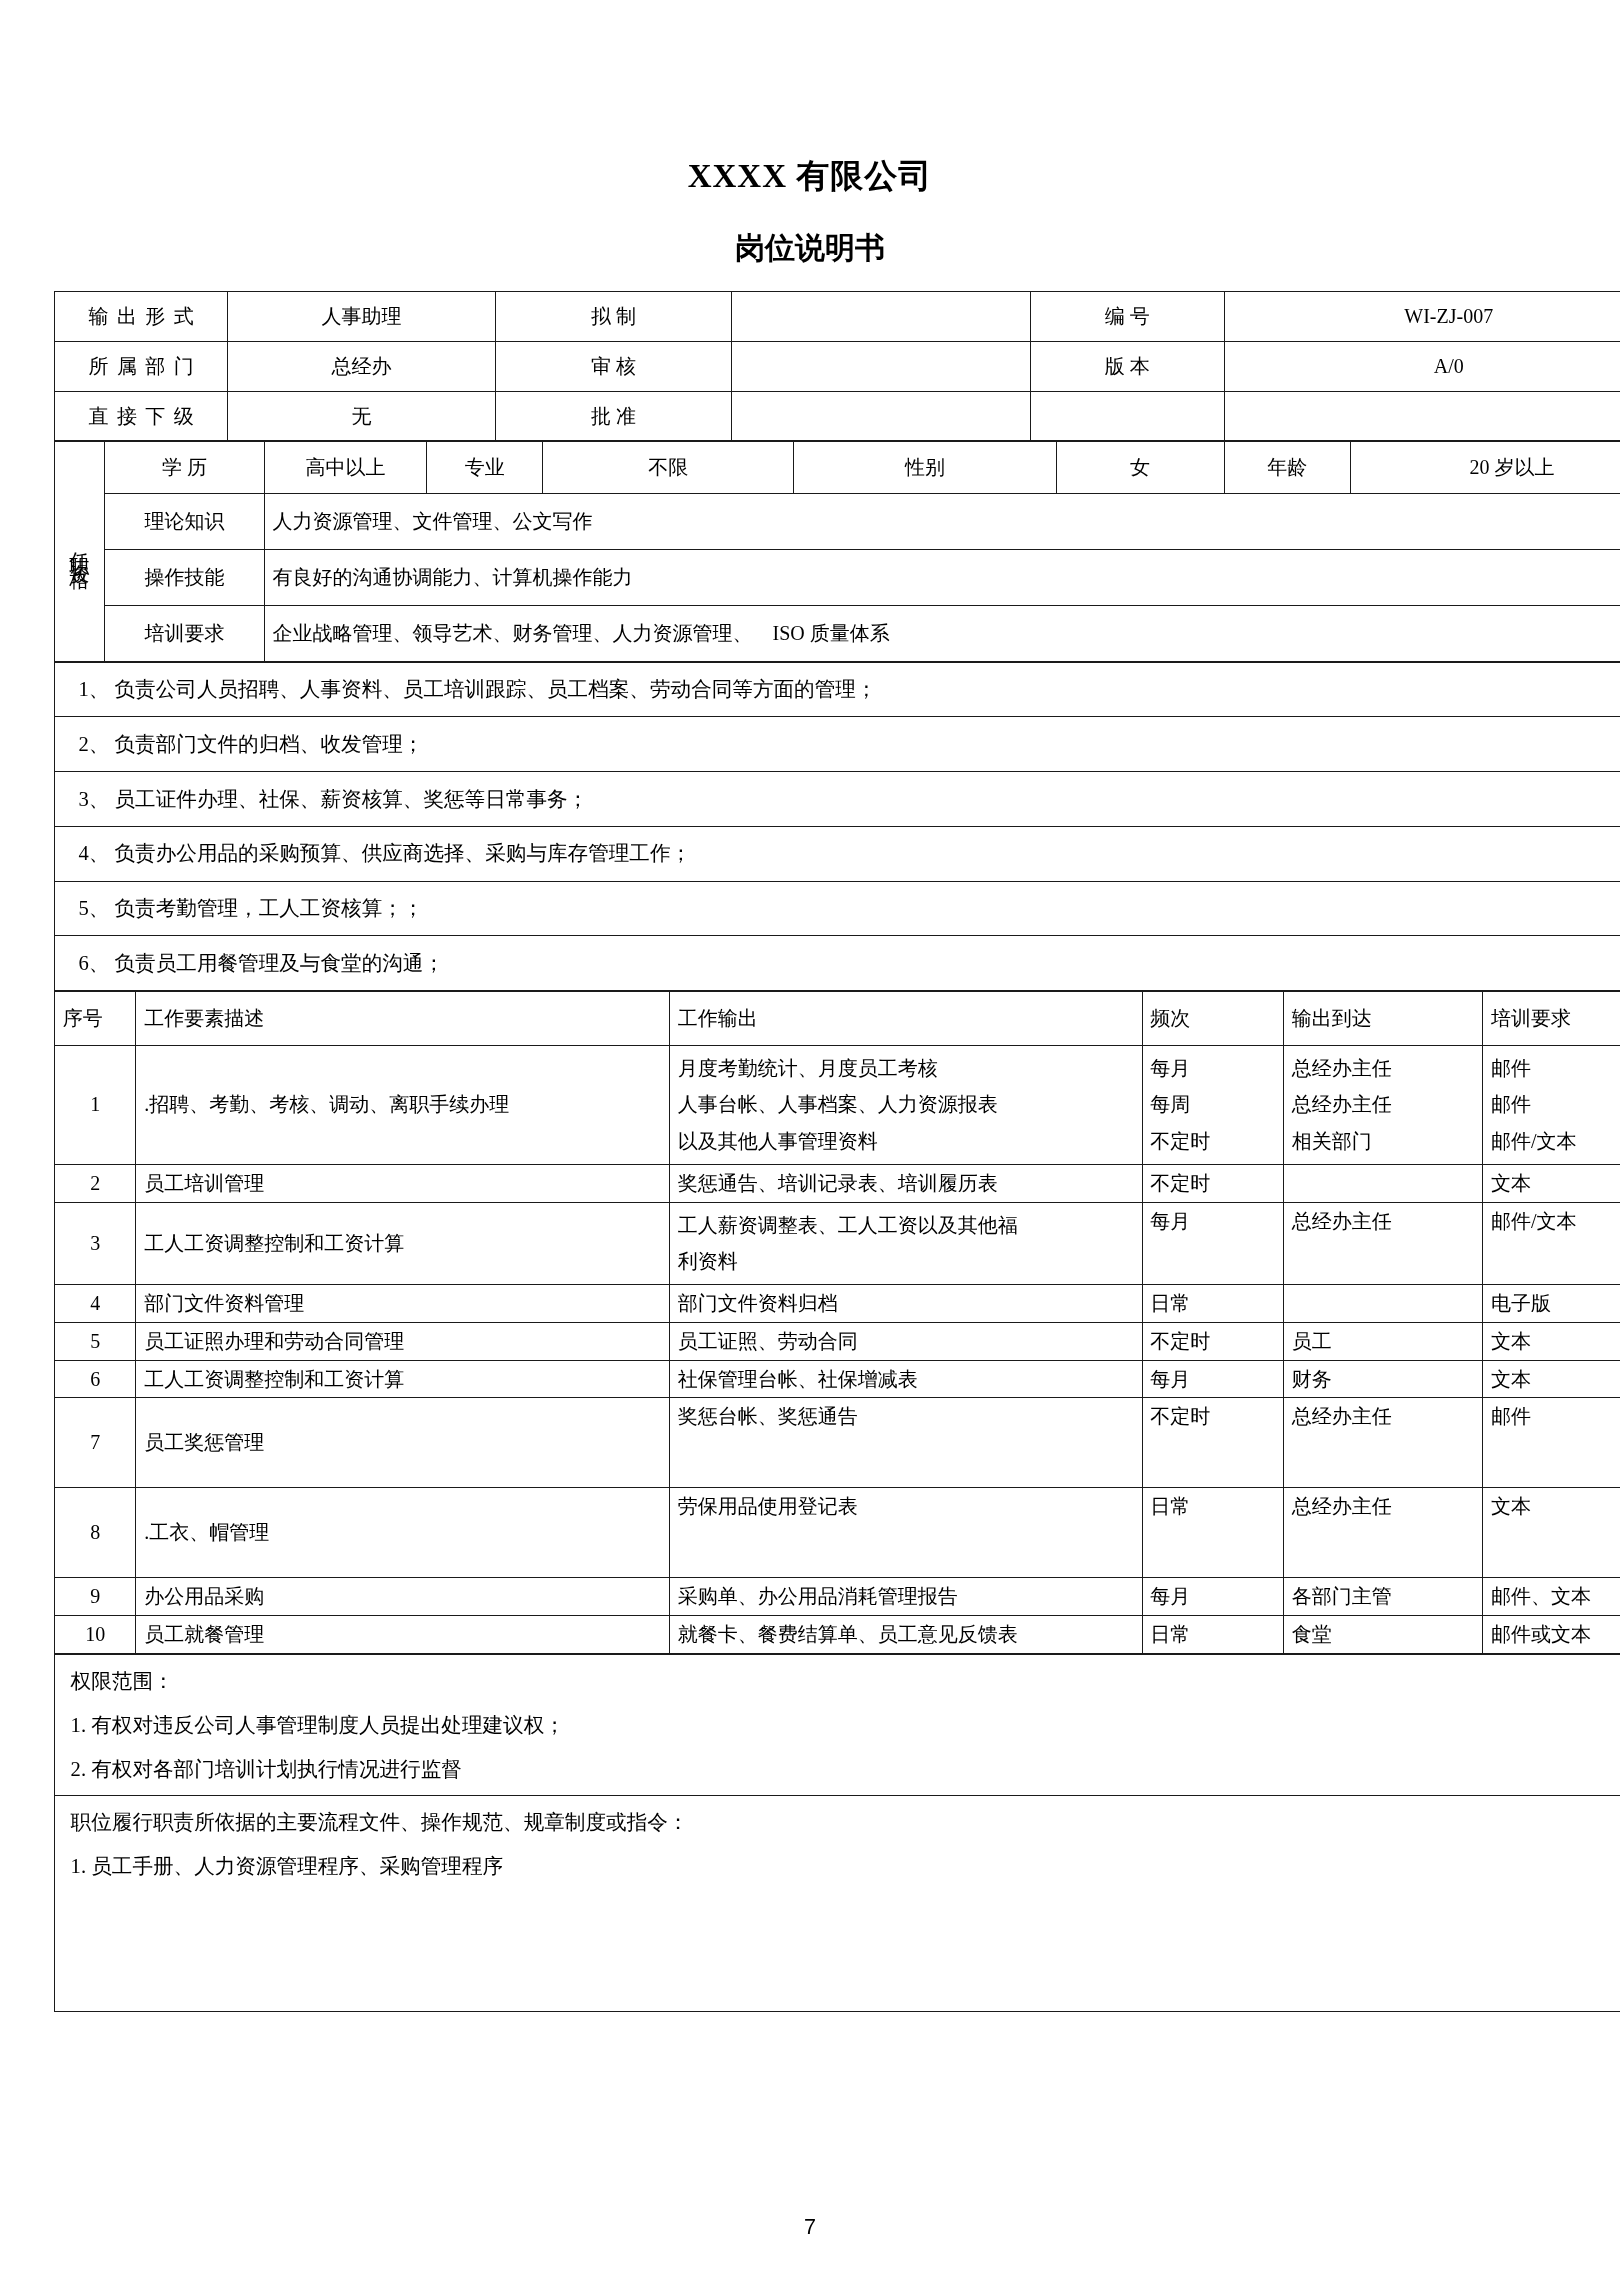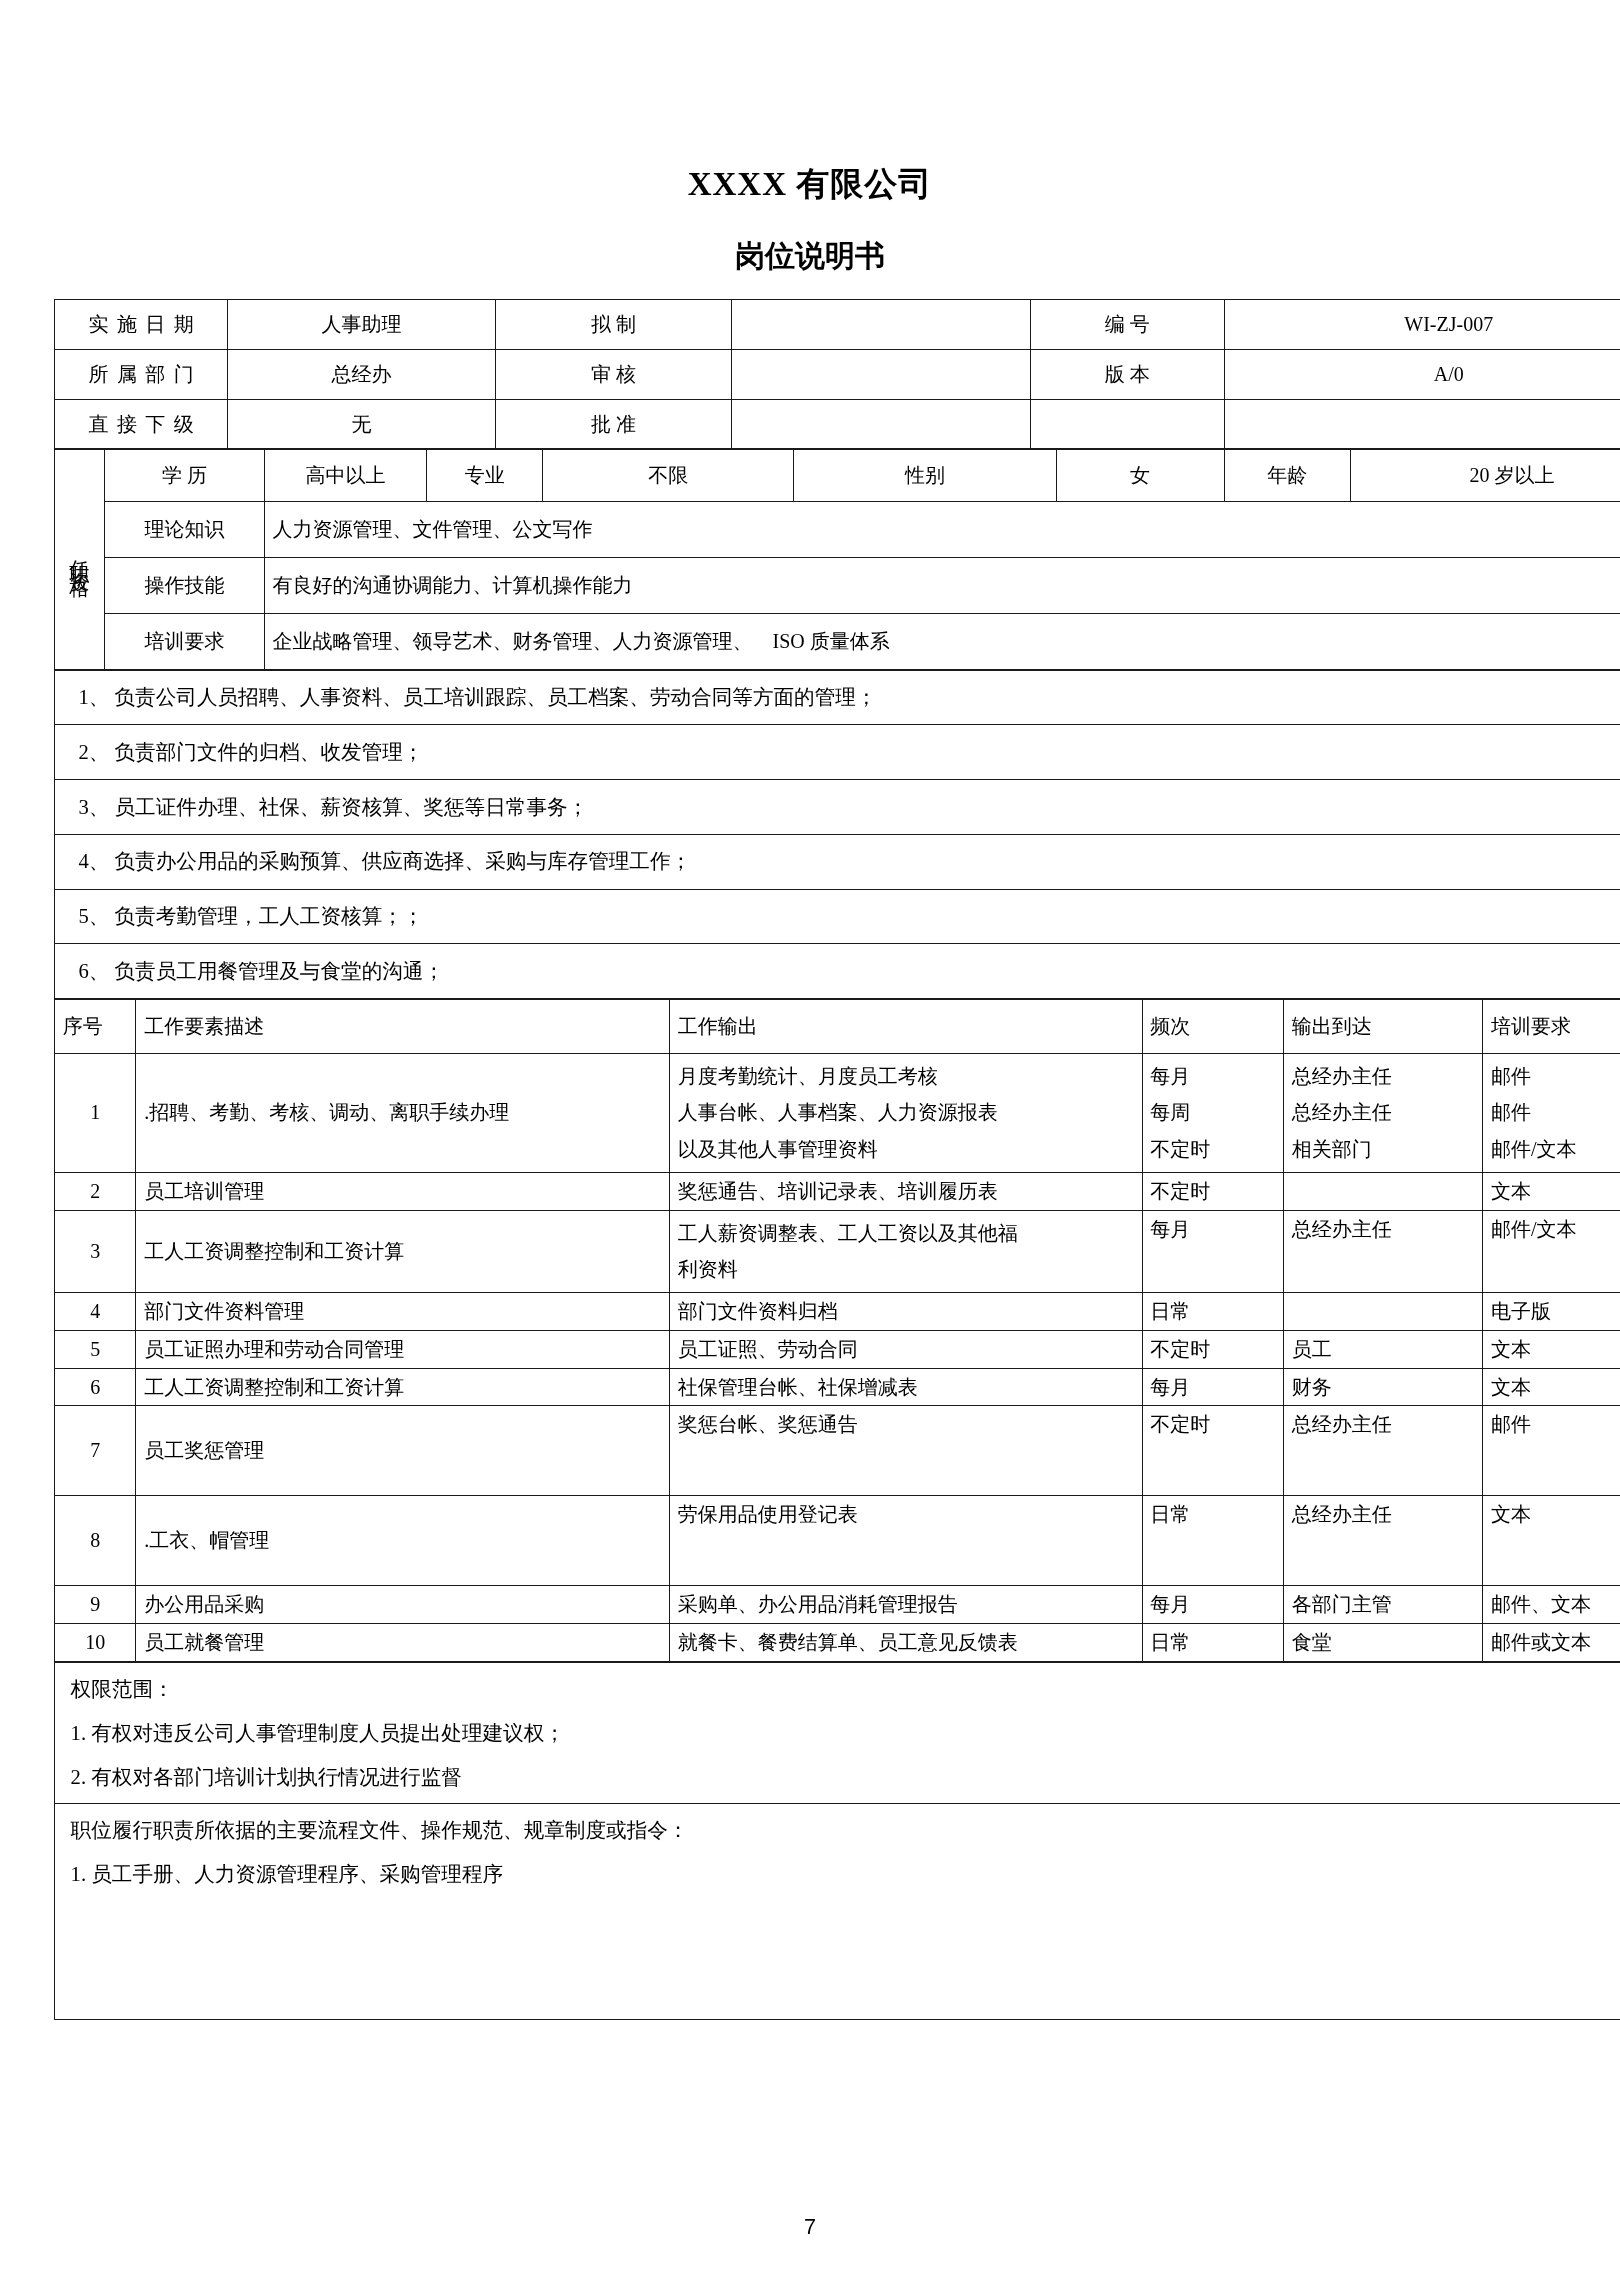--- a/index.html
+++ b/index.html
@@ -14,21 +14,21 @@
     color: #000000;
     position: relative;
     overflow: hidden;
   }
   .page {
     position: absolute;
     left: 0; top: 0;
     width: 1620px;
     height: 2291px;
     box-sizing: border-box;
-    padding: 8px 54px;
+    padding: 0 54px;
   }
   .doc-title {
     text-align: center;
     font-size: 33px;
     font-weight: bold;
     letter-spacing: 1px;
     margin-top: 157px;
     margin-bottom: 0;
     line-height: 1.2;
   }
@@ -129,21 +129,21 @@
     <colgroup>
       <col style="width:162px">
         <col style="width:250px">
         <col style="width:221px">
       <col style="width:279px">
         <col style="width:181px">
         <col style="width:420px">
     </colgroup>
     <tbody>
       <tr class="hrow">
-        <td class="c sp">实施日期</td>
+        <td class="c sp">输出形式</td>
         <td class="c">人事助理</td>
         <td class="c">拟  制</td>
         <td class="c"></td>
         <td class="c">编    号</td>
         <td class="c">WI-ZJ-007</td>
       </tr>
       <tr class="hrow">
         <td class="c sp">所属部门</td>
         <td class="c">总经办</td>
         <td class="c">审  核</td>

